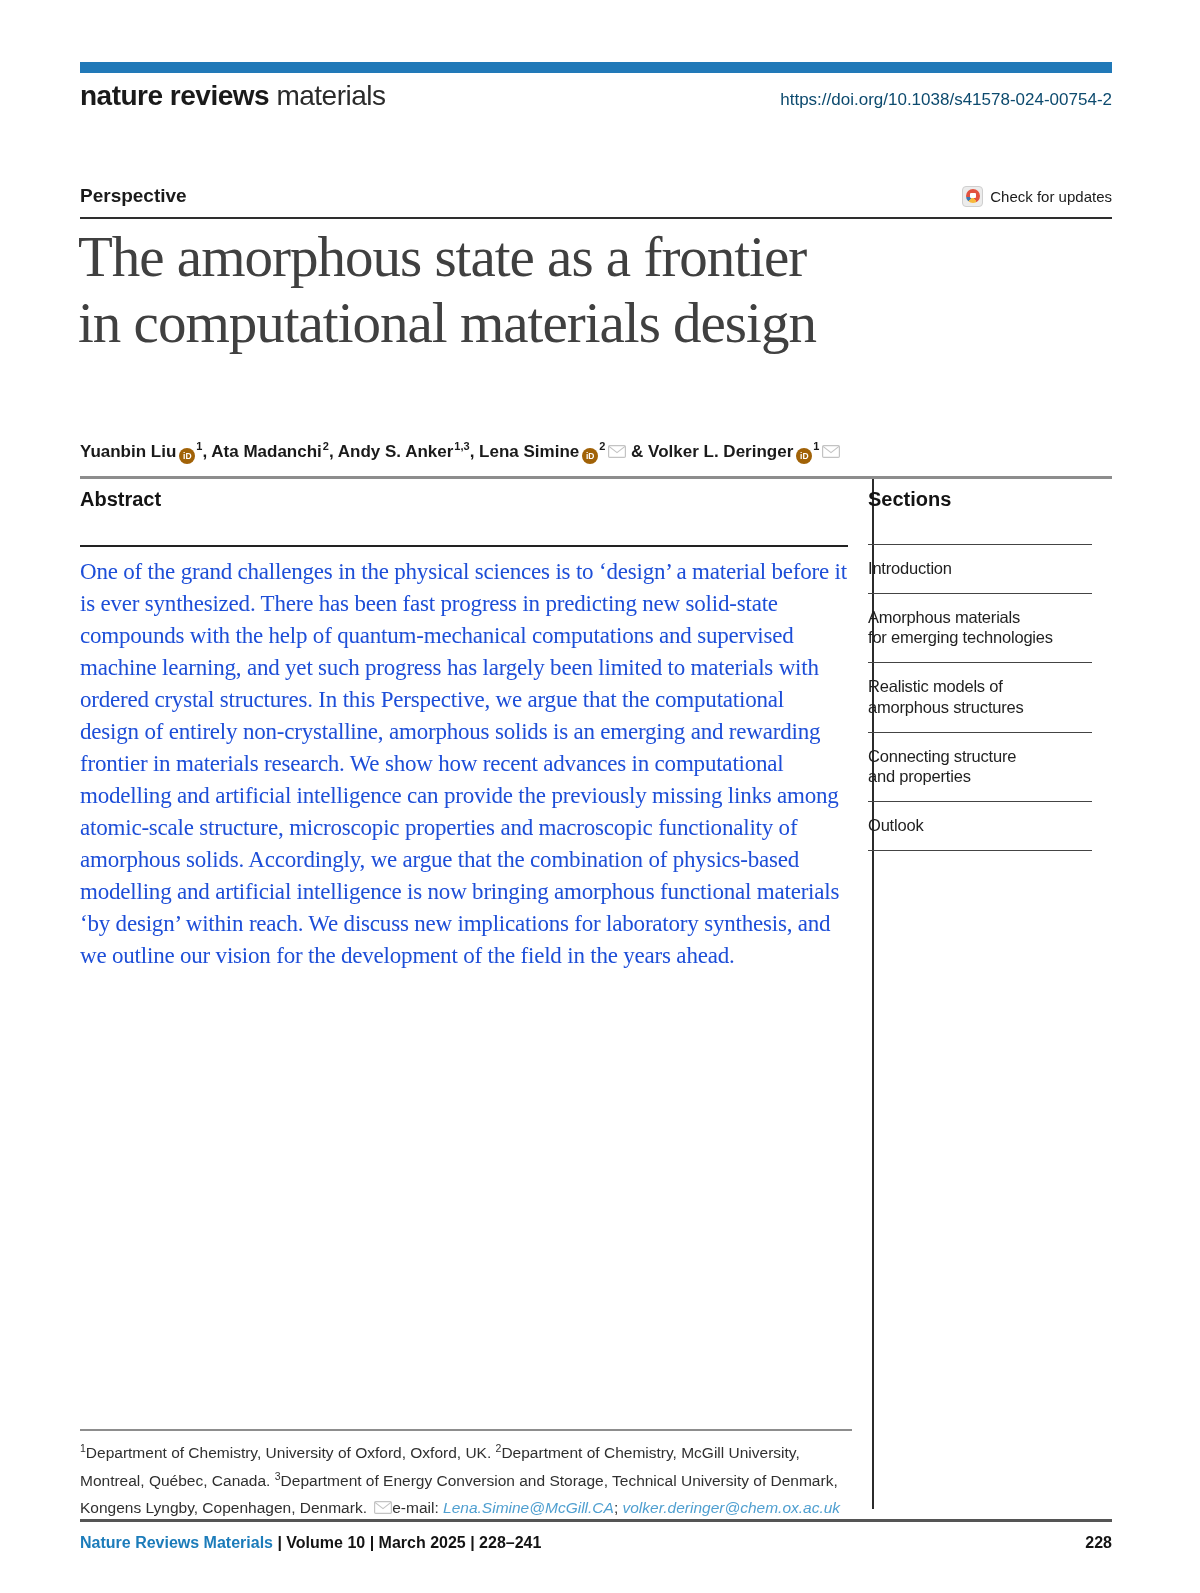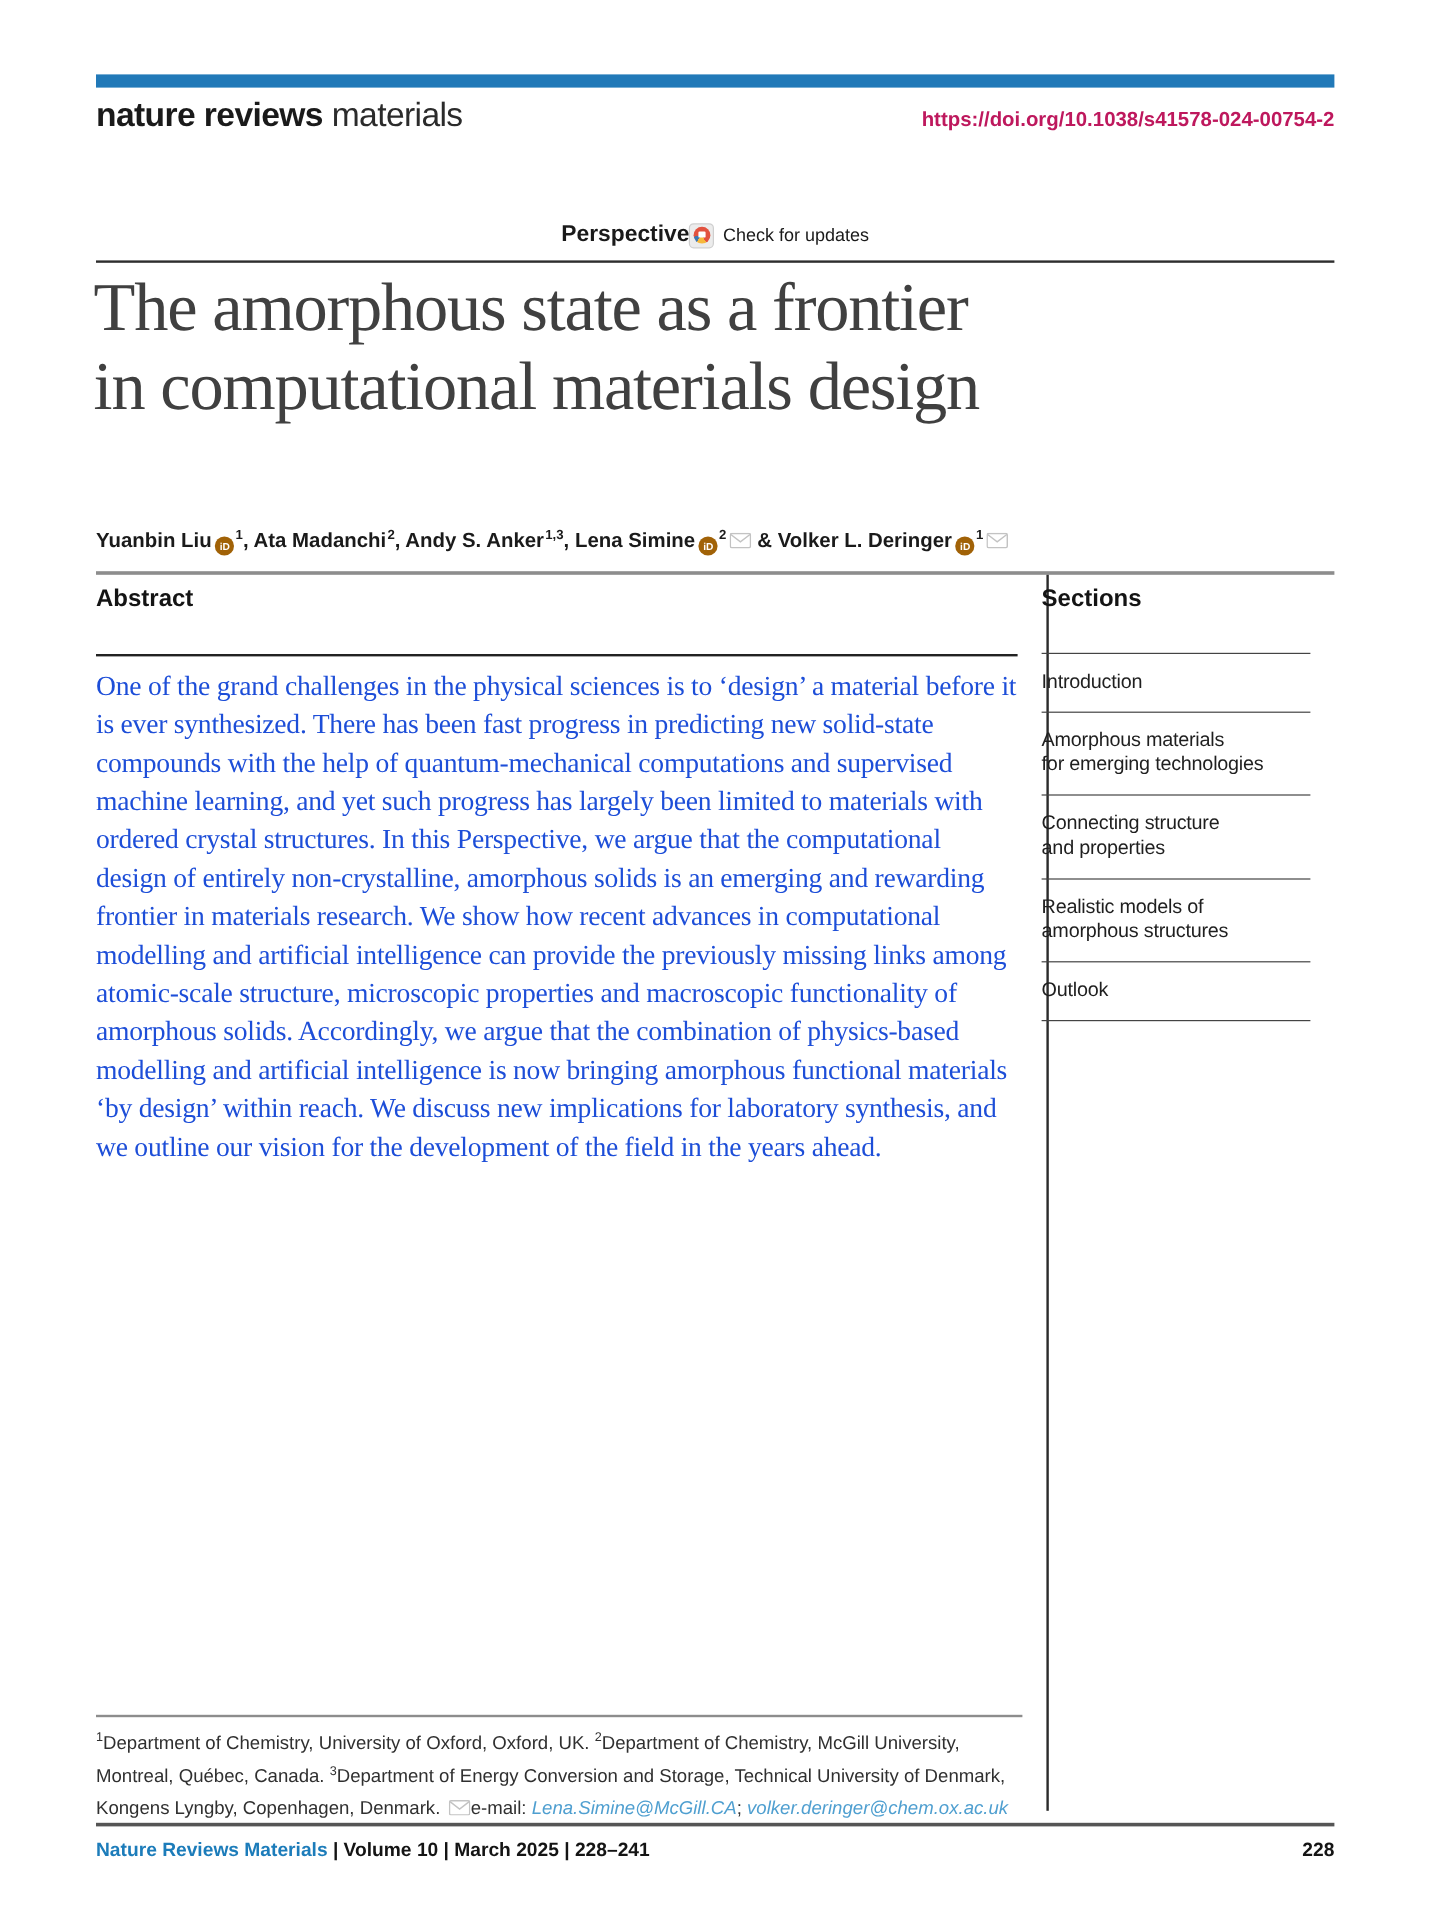--- a/index.html
+++ b/index.html
@@ -6,24 +6,24 @@
   html,body { background:#ffffff; }
   body { font-family:"Liberation Sans", sans-serif; color:#141414; }
   .page { position:relative; width:1200px; height:1593px; background:#fff; overflow:hidden; }
 
   
   .blue-bar { position:absolute; left:80px; top:62px; width:1032px; height:11px; background:#2179b8; }
   .masthead { position:absolute; left:80px; top:80px; width:1032px; display:flex; justify-content:space-between; align-items:baseline; }
   .logo { font-size:28px; letter-spacing:-0.5px; color:#1a1a1a; }
   .logo-bold { font-weight:800; }
   .logo-light { font-weight:300; color:#2b2b2b; }
-  .doi { font-size:17px; font-weight:700; color:#be185d; text-decoration:none; }
+  .doi { font-size:17px; font-weight:400; color:#0c4a6e; text-decoration:none; }
 
   
-  .meta-row { position:absolute; left:80px; top:185px; width:1032px; display:flex; justify-content:center; align-items:center; }
+  .meta-row { position:absolute; left:80px; top:185px; width:1032px; display:flex; justify-content:space-between; align-items:center; }
   .article-type { font-size:19px; font-weight:700; color:#1a1a1a; }
   .check-updates { display:inline-flex; align-items:center; gap:7px; font-size:15px; font-weight:500; color:#1a1a1a; cursor:pointer; }
   .crossmark { width:21px; height:21px; border-radius:4px; background:#ececec; border:1px solid #cfcfcf; display:inline-flex; align-items:center; justify-content:center; }
   .cm-circle { width:14px; height:14px; border-radius:50%; background:conic-gradient(from 150deg, #f6b83c 0 70deg, #3d77b0 70deg 110deg, #e2523f 110deg 360deg); position:relative; }
   .cm-circle::after { content:""; position:absolute; left:4px; top:4px; width:6px; height:5px; background:#fff; border-radius:1px; }
   .meta-rule { position:absolute; left:80px; top:217px; width:1032px; height:2px; background:#2e2e2e; }
 
   
   .title { position:absolute; left:78px; top:224px; width:1040px; font-family:"Liberation Serif", serif; font-weight:400; font-size:57px; line-height:1.15; letter-spacing:-1px; color:#404040; }
 
@@ -112,24 +112,24 @@
     </div>
 
     <div class="divider"></div>
 
     <div class="col-right">
       <div class="panel-heading">Sections</div>
       <div class="sections-list">
           <div class="section-item">Introduction</div>
           <div class="section-item">Amorphous materials
 for emerging technologies</div>
+          <div class="section-item">Realistic models of
+amorphous structures</div>
           <div class="section-item">Connecting structure
 and properties</div>
-          <div class="section-item">Realistic models of
-amorphous structures</div>
           <div class="section-item">Outlook</div>
         </div>
     </div>
   </div>
 
   <div class="footer-rule"></div>
   <div class="footer">
     <span><span class="footer-journal">Nature Reviews Materials</span><span> | Volume 10 | March 2025 | 228–241</span></span>
     <span class="page-number">228</span>
   </div>

